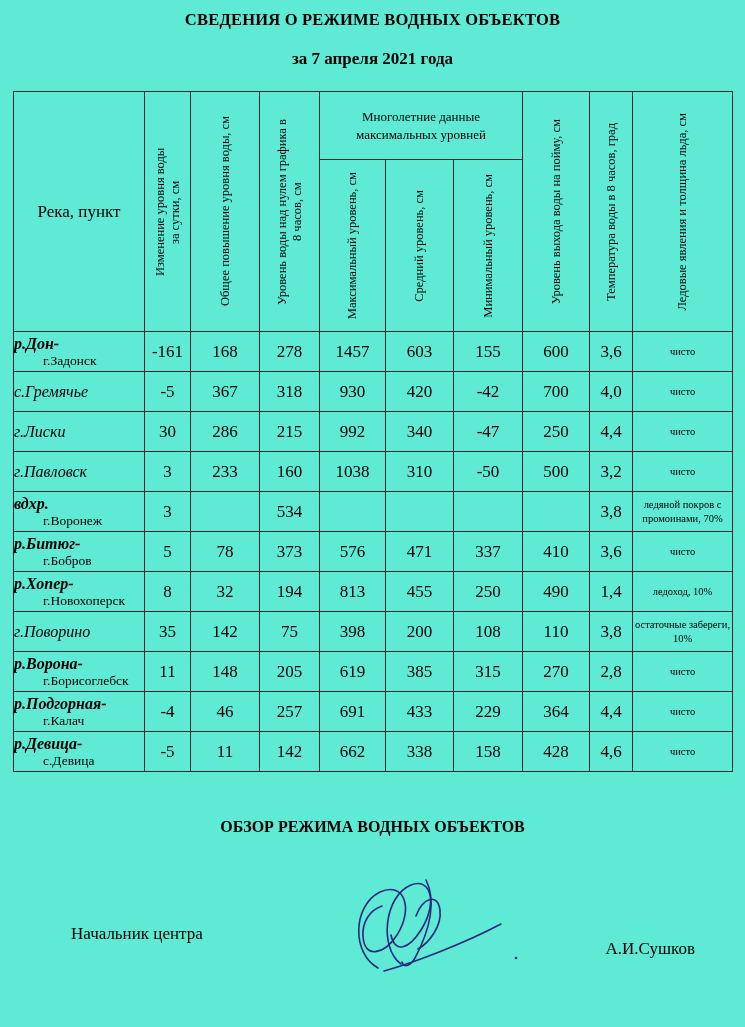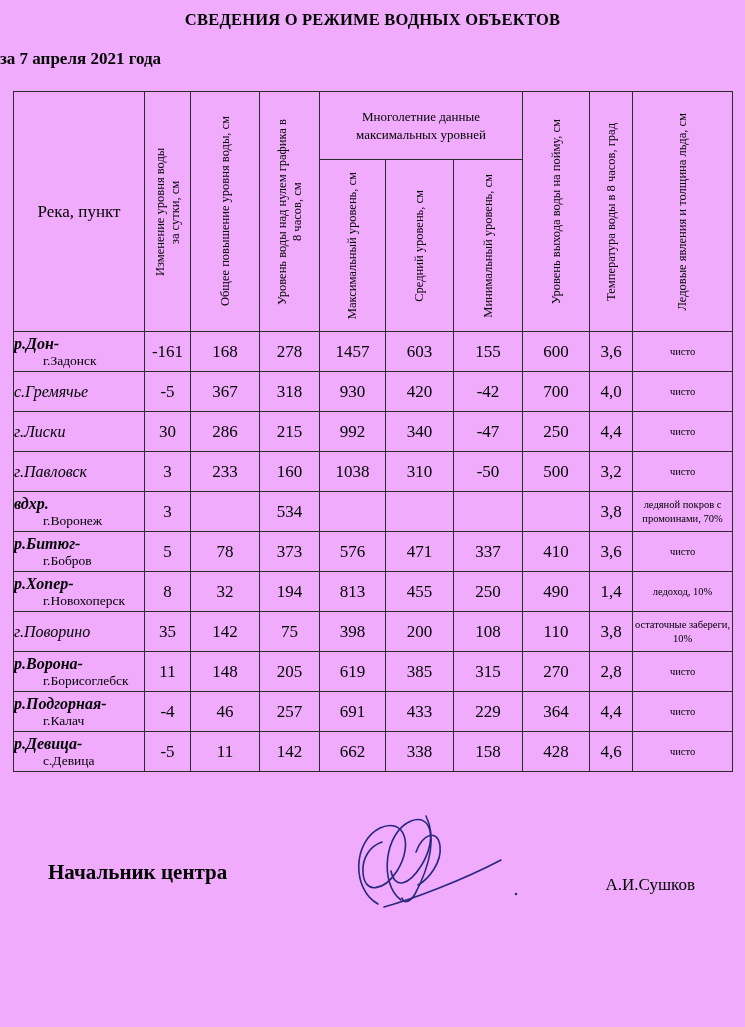--- a/index.html
+++ b/index.html
@@ -1,34 +1,35 @@
 <!DOCTYPE html>
 <html><head>
 <meta charset="utf-8">
 <style>
   * { box-sizing: border-box; }
   html,body { margin:0; padding:0; background:#fff; }
   .page {
     position: relative;
     width: 745px;
     height: 1027px;
-    background: #f0abfc;
+    background: #5eead4;
     color: #000;
     font-family: "Liberation Serif", "DejaVu Serif", serif;
     overflow: hidden;
   }
   .doc-title {
     margin-top: 10px;
     text-align: center;
     font-weight: bold;
     font-size: 16.5px;
     letter-spacing: .2px;
   }
   .doc-subtitle {
     margin-top: 19px;
+    text-align: center;
     font-weight: bold;
     font-size: 17px;
   }
   table.main {
     border-collapse: collapse;
     table-layout: fixed;
     margin: 22px 0 0 13px;
     width: 719px;
   }
   table.main th, table.main td {
@@ -80,21 +81,21 @@
     font-weight: bold;
     font-size: 16px;
   }
   .summary {
     margin: 44px 10px 0 30px;
     text-indent: 42px;
     font-size: 18.5px;
     text-align: right;
   }
   .sig-block { position: relative; margin-top: 30px; height: 130px; }
-  .sig-pos  { position: absolute; left: 48px;  top: 58px; font-size: 21px; font-weight: bold; }
+  .sig-pos  { position: absolute; left: 71px;  top: 58px; font-size: 17px; }
   .sig-name { position: absolute; right: 50px; top: 73px; font-size: 17px; }
   .sig-svg  { position: absolute; left: 338px; top: 8px; }
 </style>
 </head>
 <body>
 
 <div class="page">
 
   <div class="doc-title">СВЕДЕНИЯ О РЕЖИМЕ ВОДНЫХ ОБЪЕКТОВ</div>
   <div class="doc-subtitle">за 7 апреля 2021 года</div>
@@ -309,20 +310,21 @@
         <td class="num">662</td>
         <td class="num">338</td>
         <td class="num">158</td>
         <td class="num">428</td>
         <td class="num">4,6</td>
         <td class="ice">чисто</td>
       </tr>
     </tbody>
   </table>
 
+  <div class="section-title">ОБЗОР РЕЖИМА ВОДНЫХ ОБЪЕКТОВ</div>
 
 
   <div class="sig-block">
     <span class="sig-pos">Начальник центра</span>
     <svg class="sig-svg" width="200" height="104" viewBox="0 0 200 104">
       <g fill="none" stroke="#28287e" stroke-width="1.6" stroke-linecap="round">
         <path d="M40,94 C14,80 14,32 42,18 C66,7 76,34 59,61 C46,81 26,85 25,62 C24,48 32,36 44,32"></path>
         <path d="M63,90 C41,74 46,22 73,11 C93,3 100,29 83,56 C71,75 57,80 53,61"></path>
         <path d="M88,6 C98,26 93,54 77,84 C73,91 66,95 64,88"></path>
         <path d="M78,42 C85,23 100,19 102,36 C104,52 91,69 80,75"></path>

